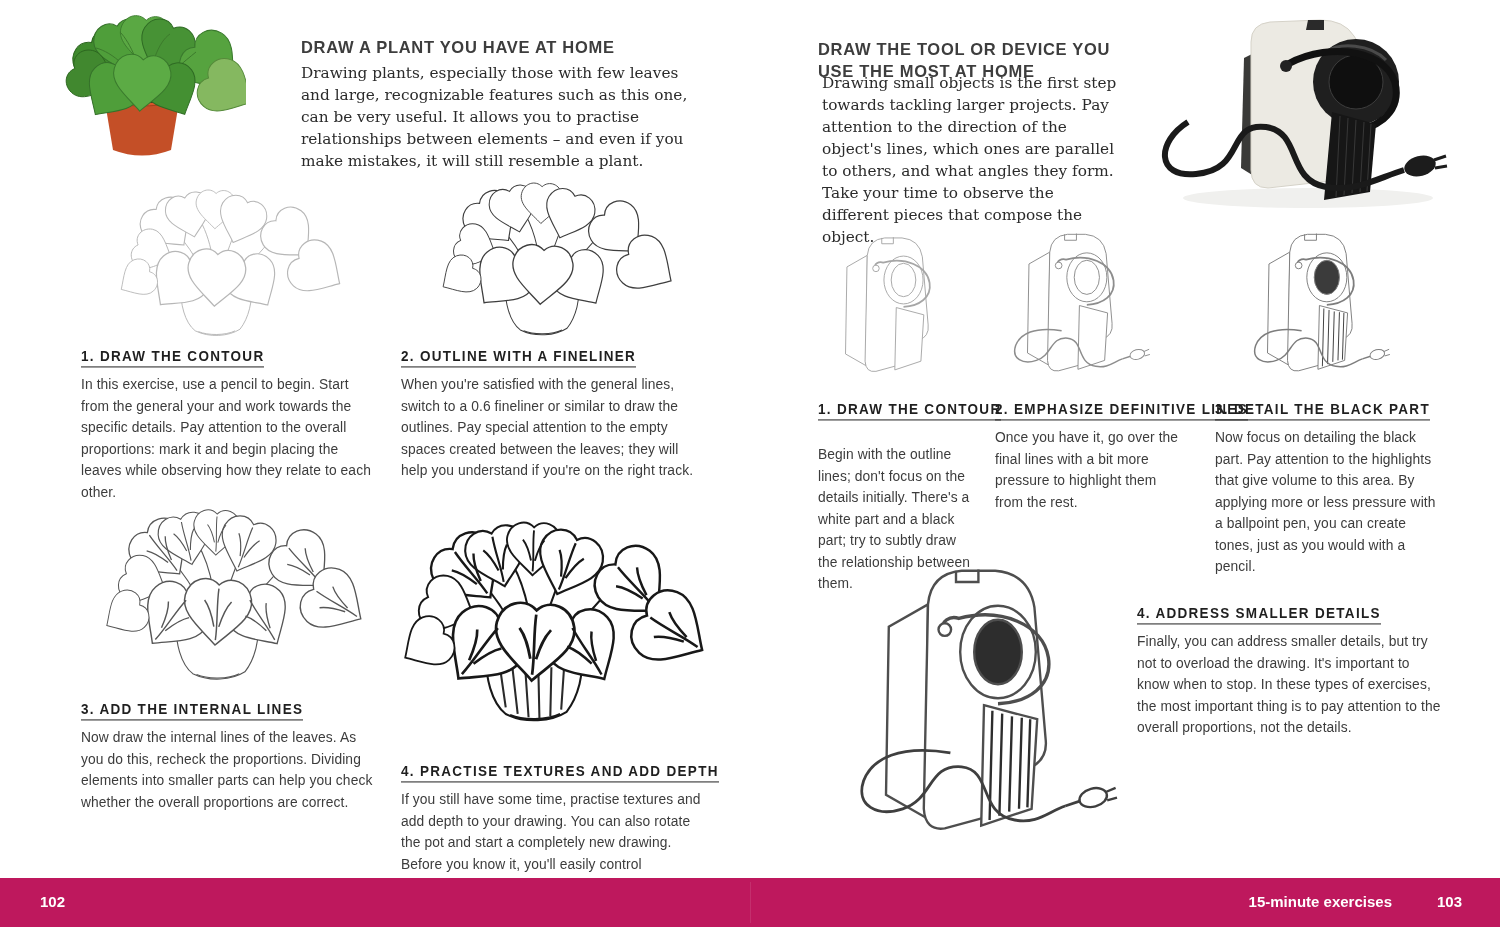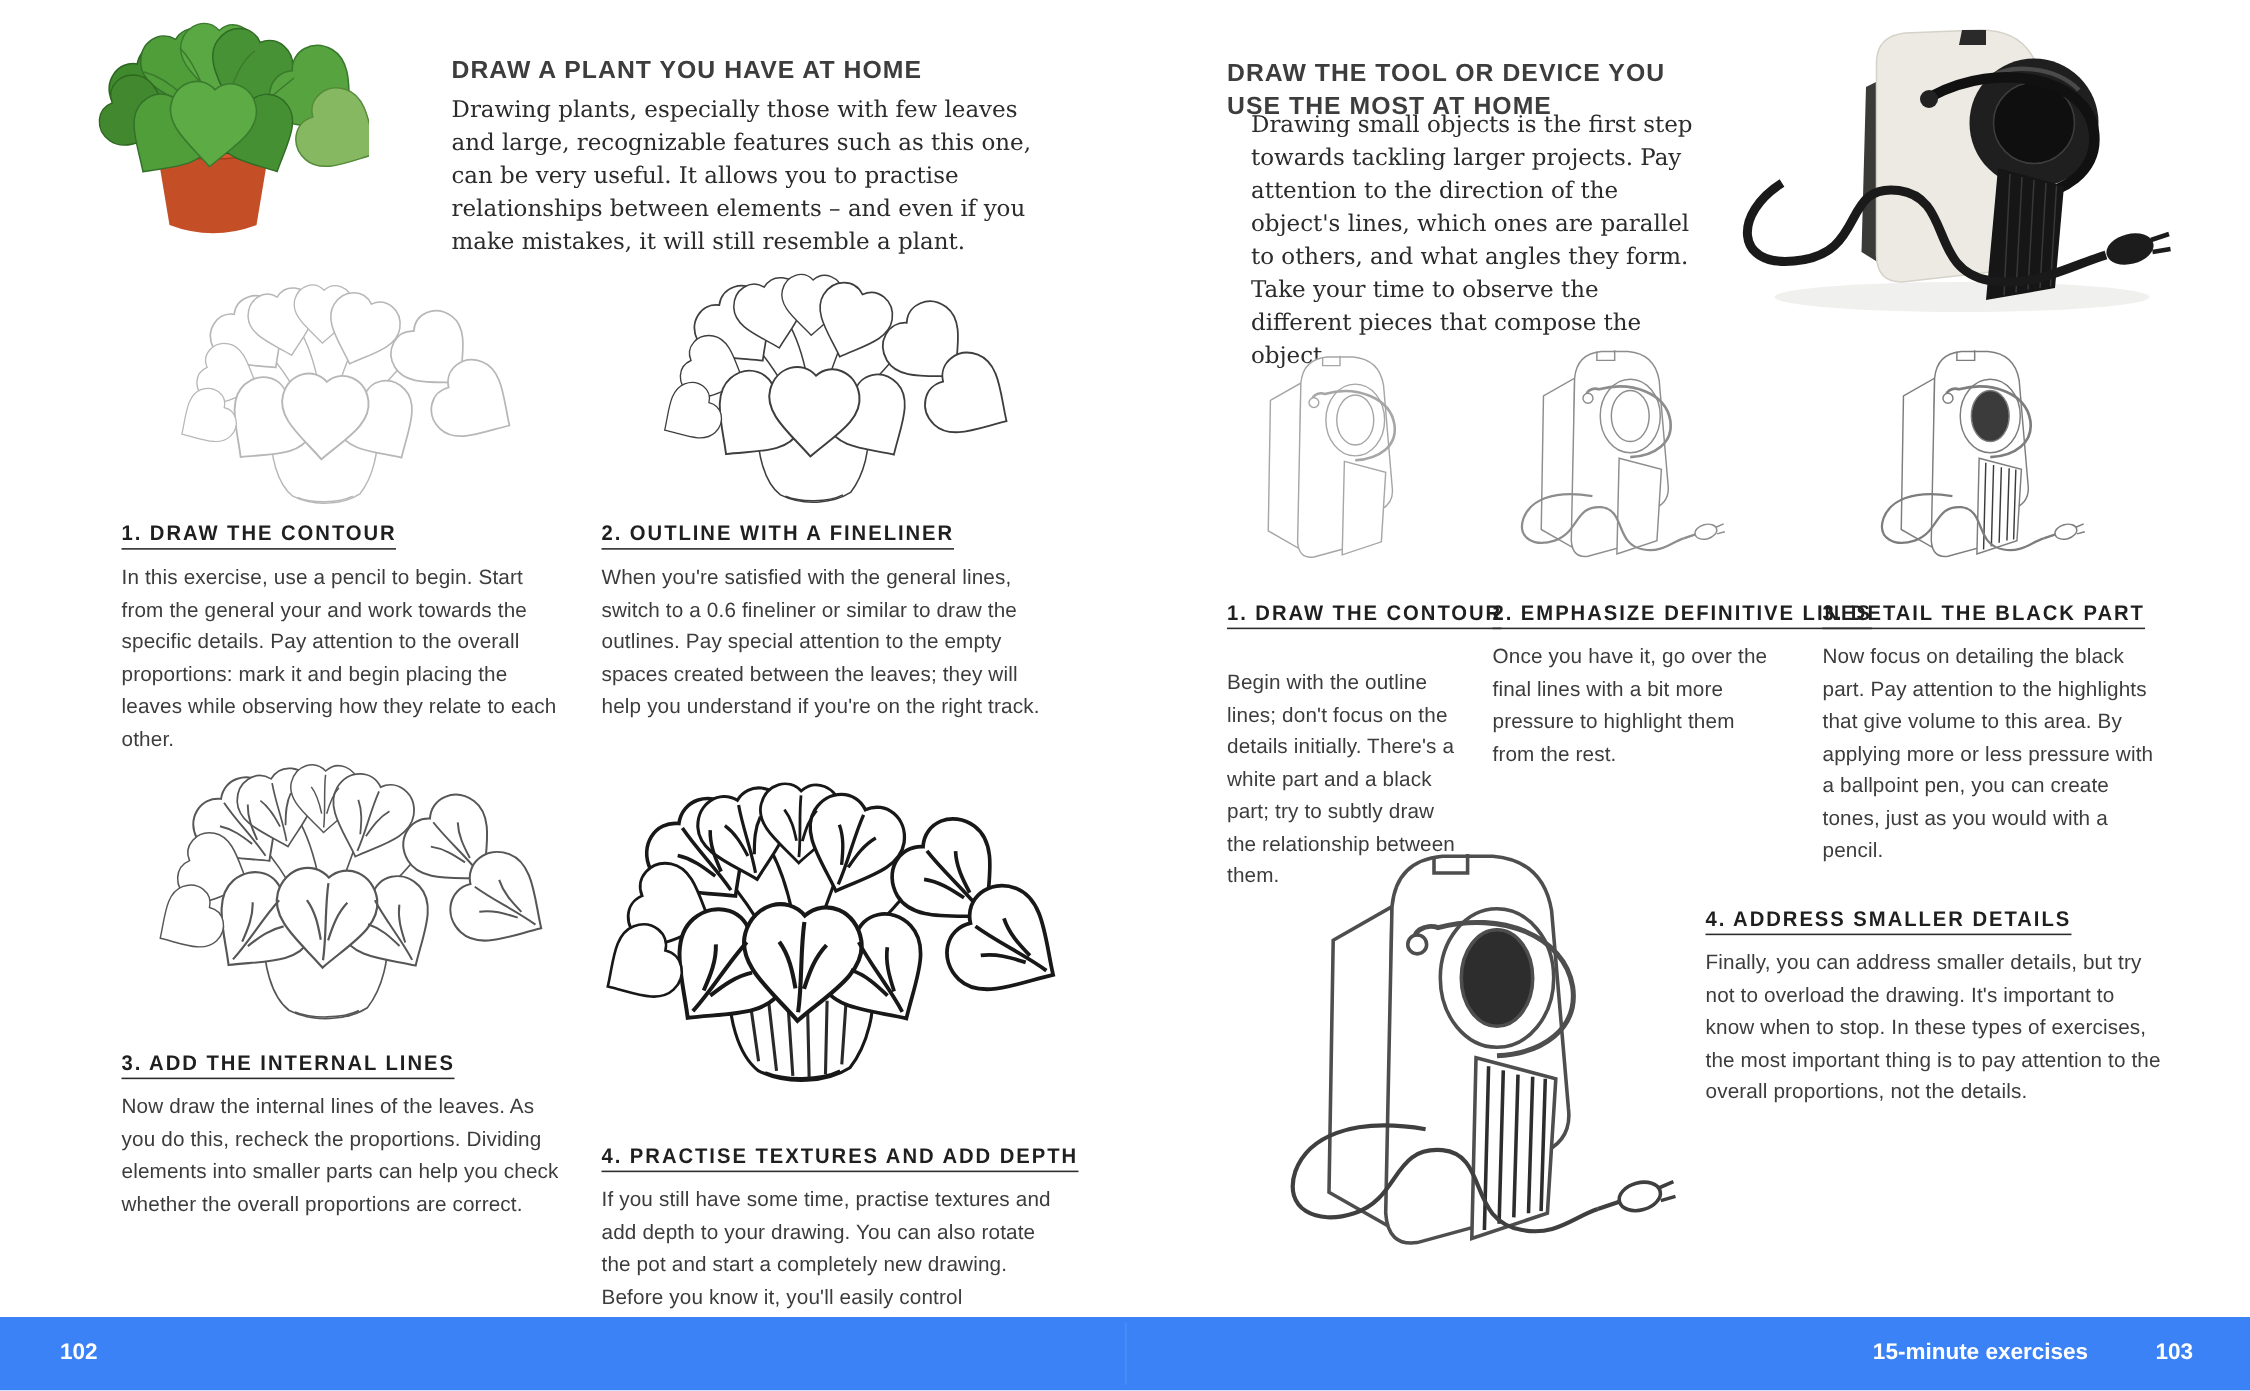--- a/index.html
+++ b/index.html
@@ -17,21 +17,21 @@
   }
   .step-head{
     display:inline-block;font-size:13.5px;font-weight:700;letter-spacing:1.3px;
     color:#1f1f1f;text-transform:uppercase;border-bottom:1.7px solid #2c2c2c;
     padding-bottom:2px;transform:scaleY(1.05);
   }
   .step-body{
     font-size:13.8px;line-height:1.56;color:#3c3c3c;letter-spacing:.1px;
   }
   .footer-bar{
-    position:absolute;left:0;top:878px;width:1500px;height:49px;background:#3b82f6;
+    position:absolute;left:0;top:878px;width:1500px;height:49px;background:#be185d;
     color:#ffffff;font-weight:700;font-size:15px;
   }
   .footer-bar .divider{
     position:absolute;left:750px;top:4px;bottom:4px;width:1px;background:rgba(255,255,255,.10);
   }
   .fnum,.fsec{position:absolute;top:15px;}
   svg{display:block;}
   
   .sk-plant-1{color:#b7b7b7;--vein:transparent;--hatch:transparent;--soil:transparent;stroke-width:1.2;}
   .sk-plant-2{color:#3e3e3e;--vein:transparent;--hatch:transparent;--soil:transparent;stroke-width:1.2;}
@@ -175,21 +175,21 @@
 
   <div class="abs" style="left:385px;top:762px;">
     <span class="step-head">4. Practise textures and add depth</span>
   </div>
   <div class="abs step-body" style="left:385px;top:789px;width:300px;">If you still have some time, practise textures and add depth to your drawing. You can also rotate the pot and start a completely new drawing. Before you know it, you'll easily control proportions.</div>
 </div>
 
 <div class="abs" style="left:750px;top:0;width:750px;height:878px;">
 
   <div class="abs page-title" style="left:68px;top:38px;width:320px;">DRAW THE TOOL OR DEVICE YOU USE THE MOST AT HOME</div>
-  <div class="abs intro" style="left:84px;top:72px;width:296px;">Drawing small objects is the first step towards tackling larger projects. Pay attention to the direction of the object's lines, which ones are parallel to others, and what angles they form. Take your time to observe the different pieces that compose the object.</div>
+  <div class="abs intro" style="left:72px;top:72px;width:296px;">Drawing small objects is the first step towards tackling larger projects. Pay attention to the direction of the object's lines, which ones are parallel to others, and what angles they form. Take your time to observe the different pieces that compose the object.</div>
 
   <svg class="abs" style="left:398px;top:0px;" width="312" height="214" viewBox="0 0 312 214">
     <ellipse cx="160" cy="198" rx="125" ry="10" fill="#f0f0ee"></ellipse>
     <path d="M96,58 L93,168 L122,186 L124,44 Z" fill="#3a3a38"></path>
     <path d="M103,42 Q103,24 122,22 L172,20 Q196,20 206,36 L216,52 L221,150 L210,178 L120,188 Q103,188 103,170 Z" fill="#eceae3" stroke="#d5d2c8"></path>
     <path d="M160,20 L158,30 L176,30 L176,20" fill="#2a2a2a"></path>
     <circle cx="208" cy="82" r="43" fill="#1f1f1f"></circle>
     <circle cx="208" cy="82" r="27" fill="#0f0f0f" stroke="#3d3d3d"></circle>
     <path d="M178,52 C192,42 222,44 238,60" fill="none" stroke="#4a4a4a" stroke-width="3"></path>
     <path d="M140,64 C184,40 244,52 248,88 C251,114 228,130 198,132" fill="none" stroke="#111111" stroke-width="7"></path>

